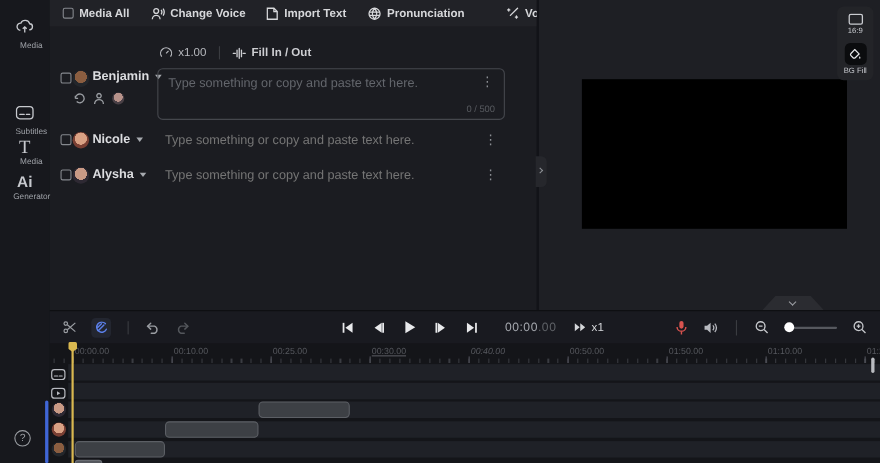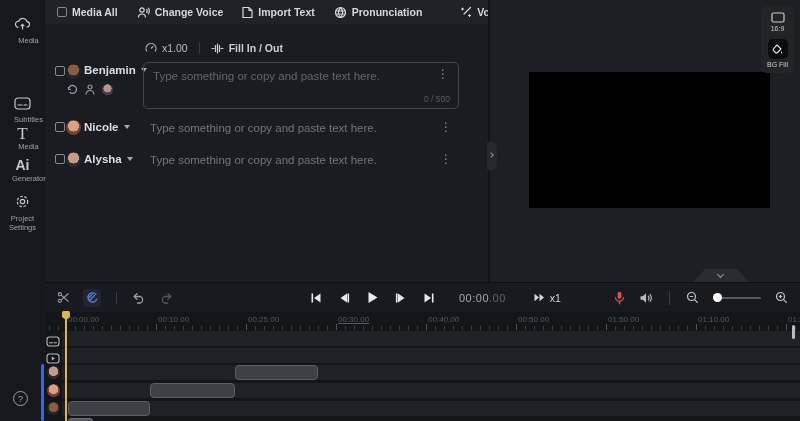--- a/index.html
+++ b/index.html
@@ -119,27 +119,20 @@
       <span class="sb-label">Subtitles</span>
     </div>
     <div class="sb-item" style="top:126px;">
       <span class="sb-glyph serif" style="font-size:17px;">T</span>
       <span class="sb-label">Media</span>
     </div>
     <div class="sb-item" style="top:158px;">
       <span class="sb-glyph" style="font-size:14px; font-weight:bold;">Ai</span>
       <span class="sb-label">Generator</span>
     </div>
-    <div class="sb-item" style="top:194px;">
-      <svg width="15" height="15" viewBox="0 0 15 15" fill="none" stroke="currentColor" stroke-width="1.2" style="color:#c7c9ce">
-          <circle cx="7.5" cy="7.5" r="2.2"></circle>
-          <circle cx="7.5" cy="7.5" r="5.2" stroke-dasharray="2.6 1.7"></circle>
-        </svg>
-      <span class="sb-label" style="white-space:normal; padding:0 5px;">Project Settings</span>
-    </div>
     <div class="help-circle"><span>?</span></div>
   </div>
 
   <div class="main-left">
 
     <div class="top-toolbar">
       <div class="tb-item">
         <span class="checkbox"></span>
         <span>Media All</span>
       </div>
@@ -323,21 +316,21 @@
               <path d="M3 1.5 L9.5 6 L3 10.5 z"></path>
             </svg>
         </span>
         <span class="transport-btn">
           <svg width="12" height="12" viewBox="0 0 12 12" fill="currentColor">
               <path d="M1.5 1.5 L8 6 l-6.5 4.5 z"></path>
               <rect x="8.9" y="1.5" width="1.6" height="9"></rect>
             </svg>
         </span>
         <span class="time-display" style="margin-left:8px;"><span>00:00</span><span class="time-frac">.00</span></span>
-        <span class="speed-ctl" style="margin-left:12px;">
+        <span class="speed-ctl" style="margin-left:0;">
           <svg width="11" height="9" viewBox="0 0 11 9" fill="currentColor">
               <path d="M0.5 0.8 L5 4.5 L0.5 8.2 z M5.5 0.8 L10 4.5 L5.5 8.2 z"></path>
             </svg>
           <span>x1</span>
         </span>
       </div>
 
       <div class="tl-group tlg-right">
         <span class="tl-icon" style="color:#d9534f;">
           <svg width="11" height="14" viewBox="0 0 11 14" fill="none" stroke="currentColor" stroke-width="1.3">

